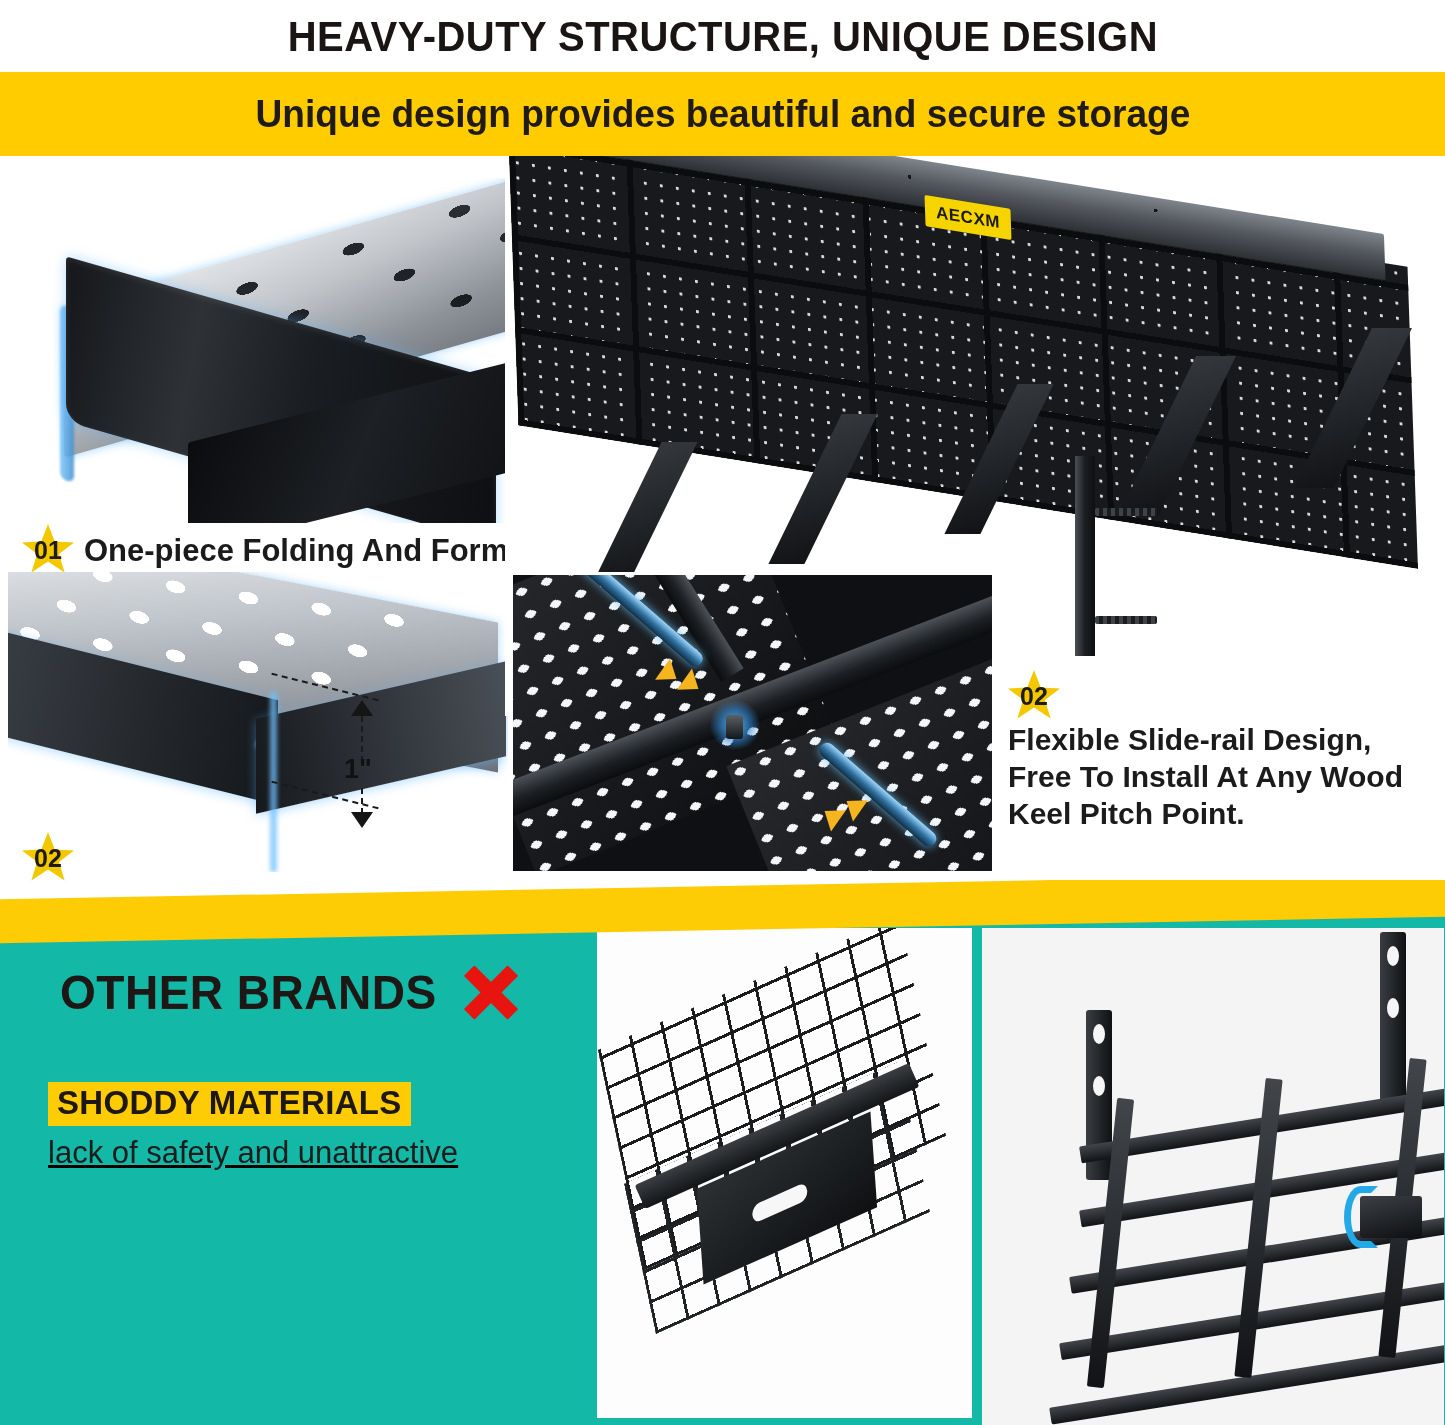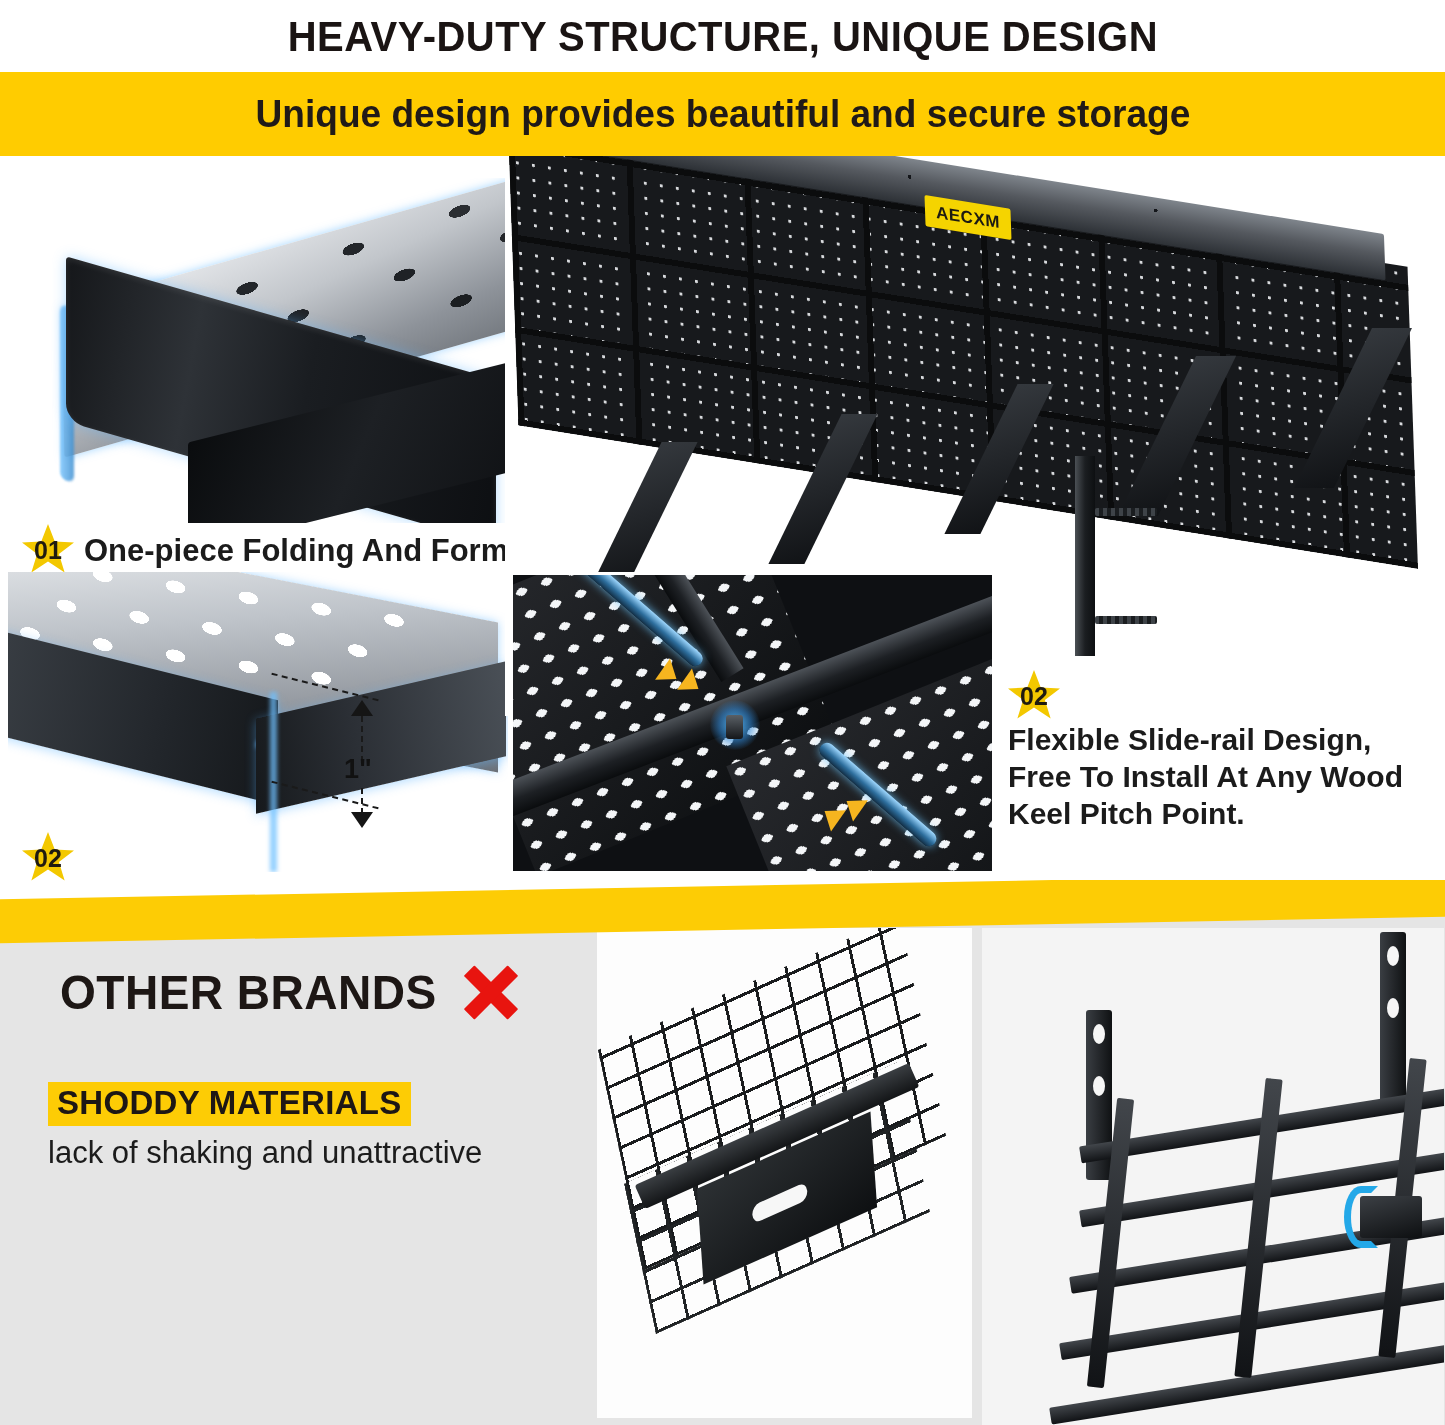--- a/index.html
+++ b/index.html
@@ -254,40 +254,40 @@
     overflow: hidden; z-index: 8;
   }
   .divider .band {
     position: absolute; left: -40px; top: 6px; width: 1530px; height: 44px;
     background: #fdcc05; transform: rotate(-1.05deg);
   }
 
   
   .lower {
     position: absolute; left: 0; top: 910px; width: 1445px; height: 515px;
-    background: #e5e5e5;
+    background: #14b8a6;
   }
   .brands-head {
     position: absolute; left: 48px; top: 54px;
     display: flex; align-items: center; gap: 14px;
   }
   .brands-head .bh-text {
     font-family: "Liberation Sans Narrow", "Liberation Sans", sans-serif;
     font-weight: bold; font-size: 49px; color: #1d1715;
     transform: scaleX(0.94); letter-spacing: .5px;
   }
   .x-mark { position: relative; width: 56px; height: 56px; }
   .x-mark i {
     position: absolute; left: 50%; top: 50%; width: 62px; height: 15px;
     margin: -7px 0 0 -31px; background: #e8140f; border-radius: 1px;
   }
   .x-mark i:first-child { transform: rotate(45deg); }
   .x-mark i:last-child  { transform: rotate(-45deg); }
 
-  .defect { position: absolute; left: 48px; }
+  .defect { position: absolute; left: 48px; text-decoration: underline; }
   .defect .tagline {
     display: inline-block; background: #fdcc05; padding: 2px 9px 4px 9px;
     font-family: "Liberation Sans Narrow", "Liberation Sans", sans-serif;
     font-weight: bold; font-size: 33px; color: #1d1715; letter-spacing: .3px;
   }
   .defect .desc {
     margin-top: 7px; max-width: 520px;
     font-family: "Liberation Sans", sans-serif; font-size: 31px;
     line-height: 1.28; color: #1c1c1c;
   }
@@ -453,21 +453,21 @@
     <div class="brands-head">
       <div class="bh-text">OTHER BRANDS</div>
       <div class="x-mark">
           <i></i>
           <i></i>
         </div>
     </div>
 
     <div class="defect" style="top:172px;">
       <div class="tagline">SHODDY MATERIALS</div>
-      <div class="desc">lack of shaking and unattractive</div>
+      <div class="desc">lack of safety and unattractive</div>
     </div>
 
 
     <div class="ph-wire">
       <div class="wire-mesh"></div>
       <div class="wire-mesh2"></div>
       <div class="wire-beam"></div>
       <div class="wire-gusset"></div>
     </div>
 

